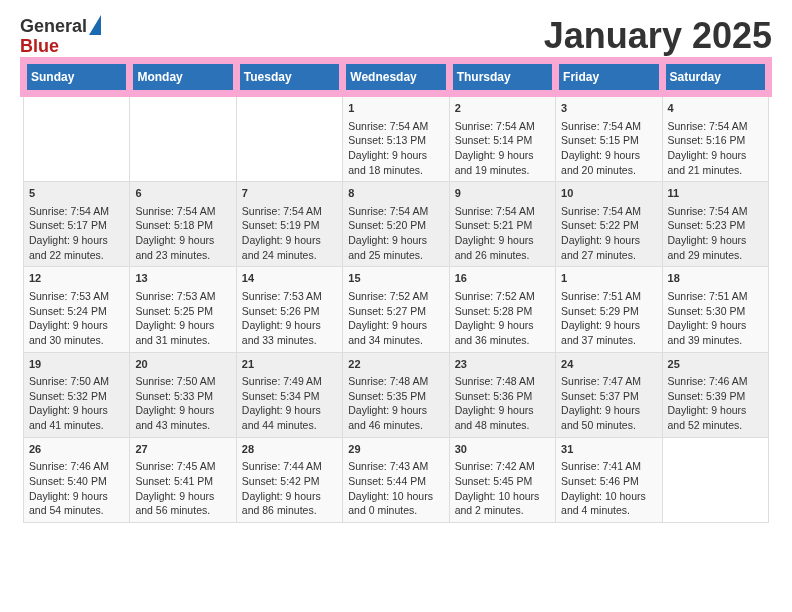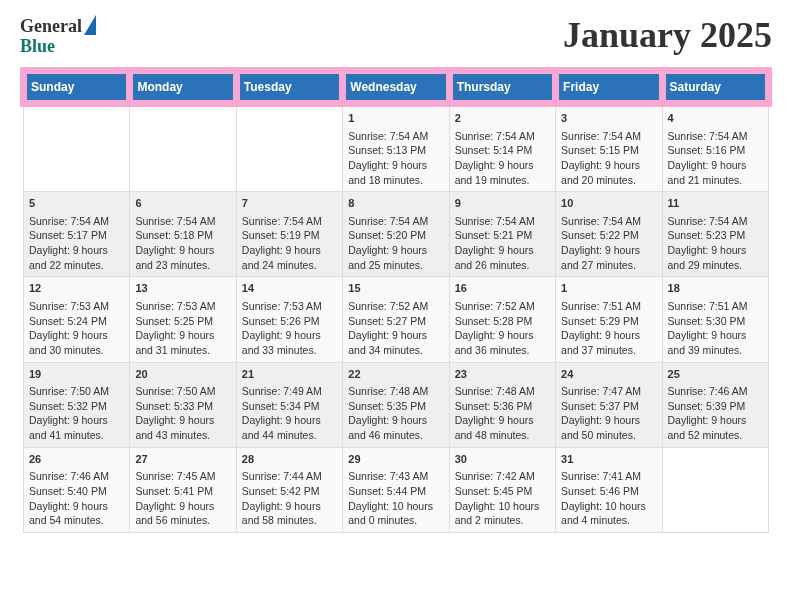--- a/index.html
+++ b/index.html
@@ -10,35 +10,33 @@
       min-height: 612px;
     }
     .page {
       width: 792px;
       padding: 16px 20px 16px 20px;
     }
     .header {
       display: flex;
       align-items: flex-start;
       justify-content: space-between;
-      margin-bottom: 10px;
-      font-family: Liberation Serif, serif;
     }
     .logo {
       display: flex;
       align-items: center;
       gap: 0;
     }
     .logo-text {
       font-size: 18px;
       font-weight: bold;
       line-height: 1.2;
     }
     .logo-general { color: #333; }
-    .logo-blue { color: #0f766e; }
+    .logo-blue { color: #b91c1c; }
     .logo-triangle {
       width: 0;
       height: 0;
       border-left: 12px solid transparent;
       border-bottom: 20px solid #1a6ab1;
       margin-left: 2px;
       margin-top: -4px;
     }
     .title-block {
       text-align: left;
@@ -323,21 +321,21 @@
             <div>Sunrise: 7:45 AM</div>
             <div>Sunset: 5:41 PM</div>
             <div>Daylight: 9 hours</div>
             <div>and 56 minutes.</div>
           </td>
           <td>
             <span class="day-number">28</span>
             <div>Sunrise: 7:44 AM</div>
             <div>Sunset: 5:42 PM</div>
             <div>Daylight: 9 hours</div>
-            <div>and 58 minutes.</div>
+            <div>and 86 minutes.</div>
           </td>
           <td>
             <span class="day-number">29</span>
             <div>Sunrise: 7:43 AM</div>
             <div>Sunset: 5:44 PM</div>
             <div>Daylight: 10 hours</div>
             <div>and 0 minutes.</div>
           </td>
           <td>
             <span class="day-number">30</span>

